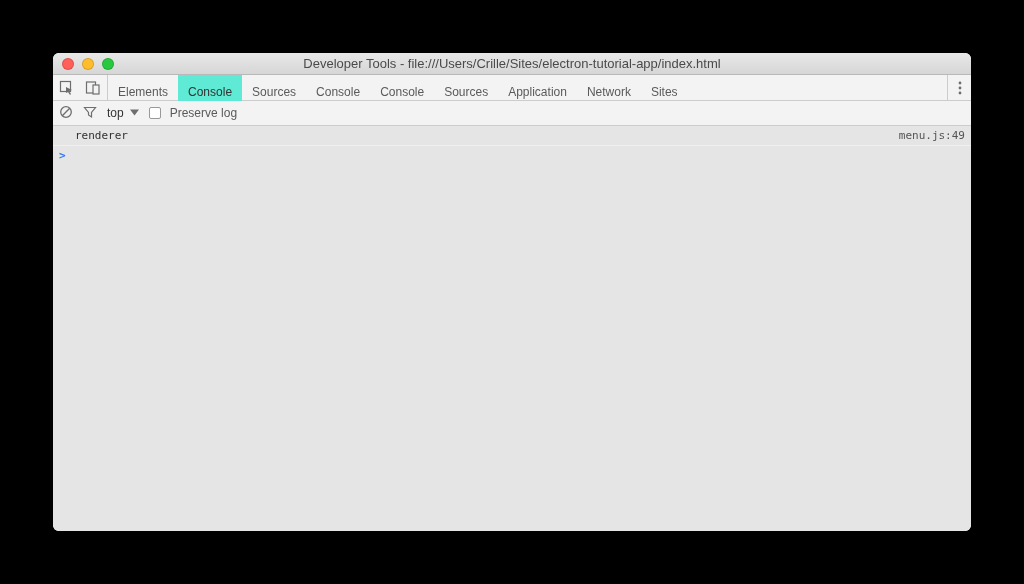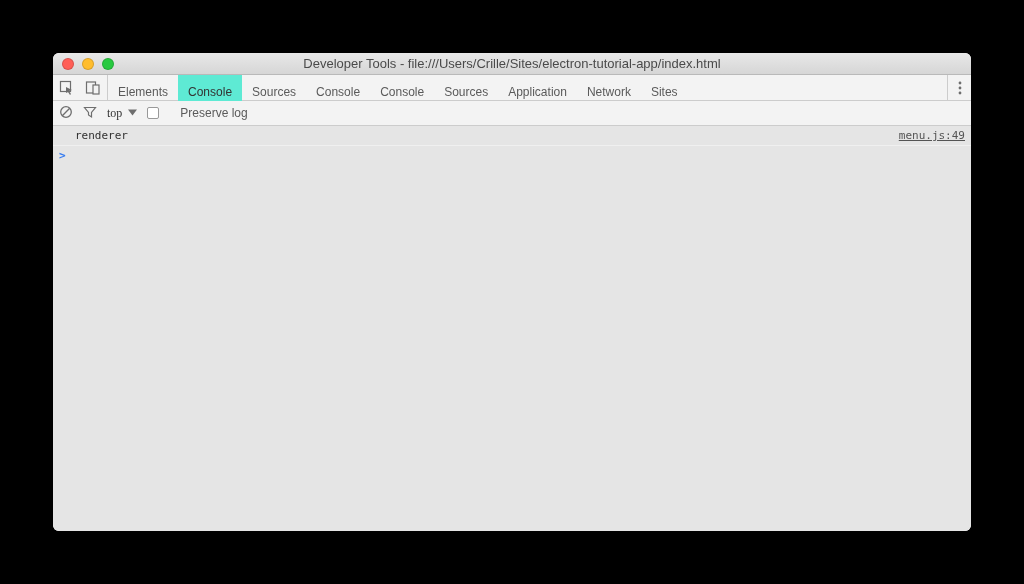--- a/index.html
+++ b/index.html
@@ -102,21 +102,20 @@
       align-items: center;
       padding: 0 6px;
       gap: 10px;
       font-size: 12px;
       color: #5a5a5a;
     }
     .ctx {
       display: flex;
       align-items: center;
       gap: 6px;
-      font-family: Liberation Serif, serif;
     }
     .ctx-label { color: #333; }
     .checkbox {
       width: 12px;
       height: 12px;
       border: 1px solid #999;
       border-radius: 2px;
       background: #fff;
     }
     .console-area {
@@ -128,21 +127,20 @@
       overflow: hidden;
     }
     .log-row {
       display: flex;
       padding: 3px 6px 3px 22px;
       border-bottom: 1px solid #f0f0f0;
     }
     .log-msg { flex: 1; }
     .log-src {
       color: #545454;
-      text-decoration: underline;
       font-family: Menlo, Consolas, monospace;
     }
     .prompt-row {
       padding: 3px 6px;
       display: flex;
       align-items: center;
     }
     .prompt-caret {
       color: #367cf1;
       font-weight: bold;
@@ -235,21 +233,21 @@
       </svg>
     </span>
     <div class="ctx">
       <span class="ctx-label">top</span>
       <span class="svg-icon">
         <svg width="9" height="9" viewBox="0 0 9 6">
             <path d="M0 0 L9 0 L4.5 6 Z" fill="currentColor"></path>
           </svg>
       </span>
     </div>
-    <div style="display:flex;align-items:center;gap:21px;">
+    <div style="display:flex;align-items:center;gap:9px;">
       <div class="checkbox"></div>
       <span>Preserve log</span>
     </div>
   </div>
 
   <div class="console-area">
     <div class="log-row">
       <span class="log-msg">renderer</span>
       <a class="log-src">menu.js:49</a>
     </div>

